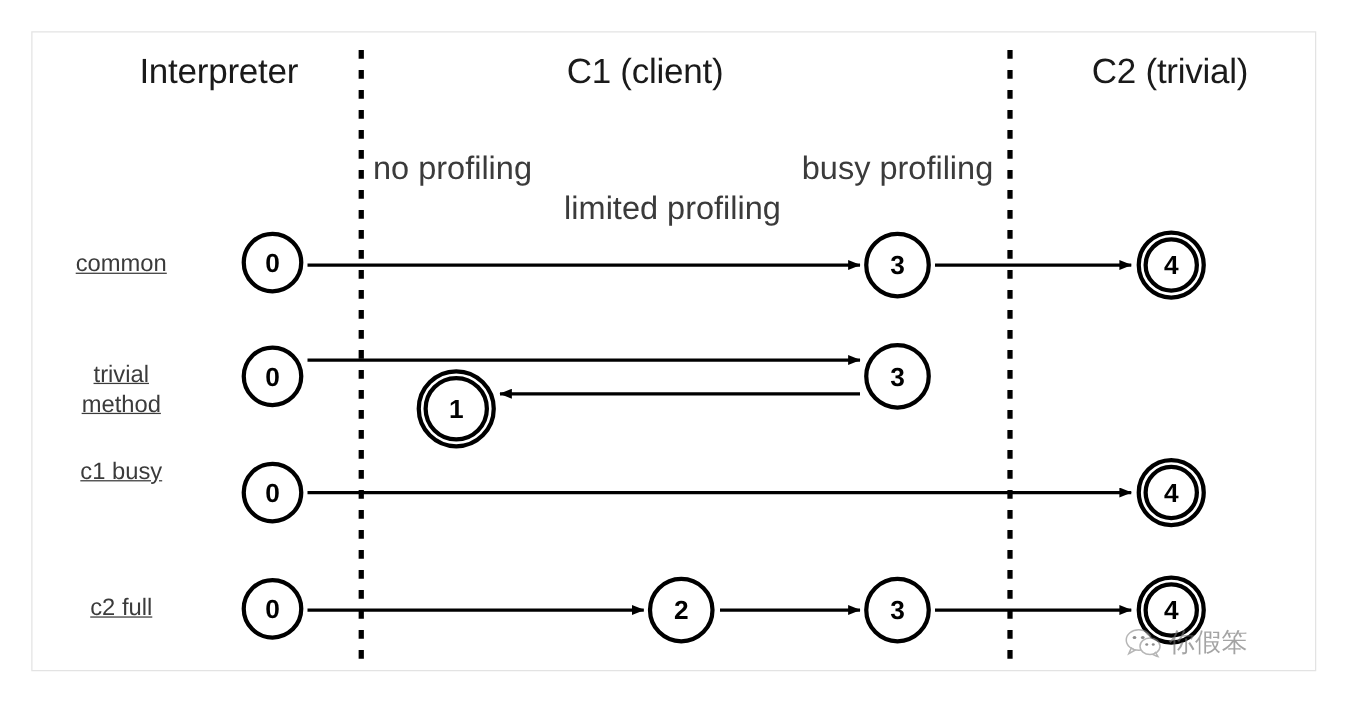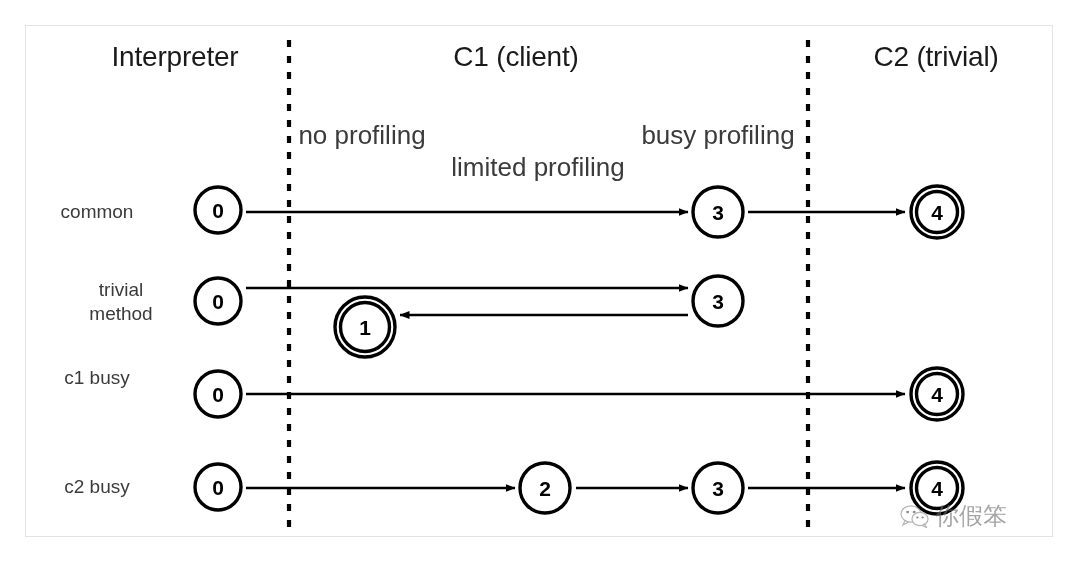--- a/index.html
+++ b/index.html
@@ -50,39 +50,40 @@
     text-align: center;
   }
   .row-label {
     position: absolute;
     font-size: 19px;
     color: #3b3b3b;
     font-family: "Liberation Sans", sans-serif;
     text-align: center;
     line-height: 1.25;
     white-space: pre-line;
+    text-decoration: underline;
   }
   .node-num {
     font-family: "Liberation Sans", sans-serif;
     font-weight: bold;
     font-size: 21px;
     fill: #000000;
   }
   #watermark {
     position: absolute;
     left: 900px;
     top: 500px;
     display: flex;
     align-items: center;
     gap: 5px;
     opacity: 0.62;
   }
   #watermark .wm-text {
     font-family: "Liberation Sans", sans-serif;
-    font-size: 24px;
+    font-size: 21px;
     color: #6e6e6e;
     white-space: nowrap;
   }
 </style>
 </head>
 <body>
 
 <div id="page">
 
   <div id="frame"></div>
@@ -170,24 +171,24 @@
     </div>
 
   <div id="sub-titles">
       <div class="sub-title" style="left: 362px; top: 135px; transform: translate(-50%, -50%);">no profiling</div>
       <div class="sub-title" style="left: 538px; top: 135px; transform: translate(-50%, -50%); margin-top: 32px;">limited profiling</div>
       <div class="sub-title" style="left: 718px; top: 135px; transform: translate(-50%, -50%);">busy profiling</div>
     </div>
 
   <div id="row-labels">
       <div class="row-label" style="left: 97px; top: 212px; transform: translate(-50%, -50%);">common</div>
-      <div class="row-label" style="left: 97px; top: 302px; transform: translate(-50%, -50%); margin-left: 24px;">trivial
+      <div class="row-label" style="left: 97px; top: 312px; transform: translate(-50%, -50%);">trivial
 method</div>
       <div class="row-label" style="left: 97px; top: 378px; transform: translate(-50%, -50%);">c1 busy</div>
-      <div class="row-label" style="left: 97px; top: 487px; transform: translate(-50%, -50%);">c2 busy</div>
+      <div class="row-label" style="left: 97px; top: 487px; transform: translate(-50%, -50%);">c2 full</div>
     </div>
 
   <div id="watermark">
     <svg width="30" height="24" viewBox="0 0 30 24">
       <ellipse cx="11" cy="10" rx="10" ry="8.2" fill="#ffffff" stroke="#8a8a8a" stroke-width="1.2"></ellipse>
       <path d="M5 16.5 L3 21 L8 18.2 Z" fill="#ffffff" stroke="#8a8a8a" stroke-width="1.2"></path>
       <ellipse cx="7.6" cy="8" rx="1.5" ry="1.2" fill="#4a4a4a"></ellipse>
       <ellipse cx="14.2" cy="8" rx="1.5" ry="1.2" fill="#4a4a4a"></ellipse>
       <ellipse cx="20" cy="15" rx="8" ry="6.6" fill="#ffffff" stroke="#8a8a8a" stroke-width="1.2"></ellipse>
       <path d="M24.5 20 L26.5 23.5 L22.5 21.6 Z" fill="#ffffff" stroke="#8a8a8a" stroke-width="1.2"></path>

